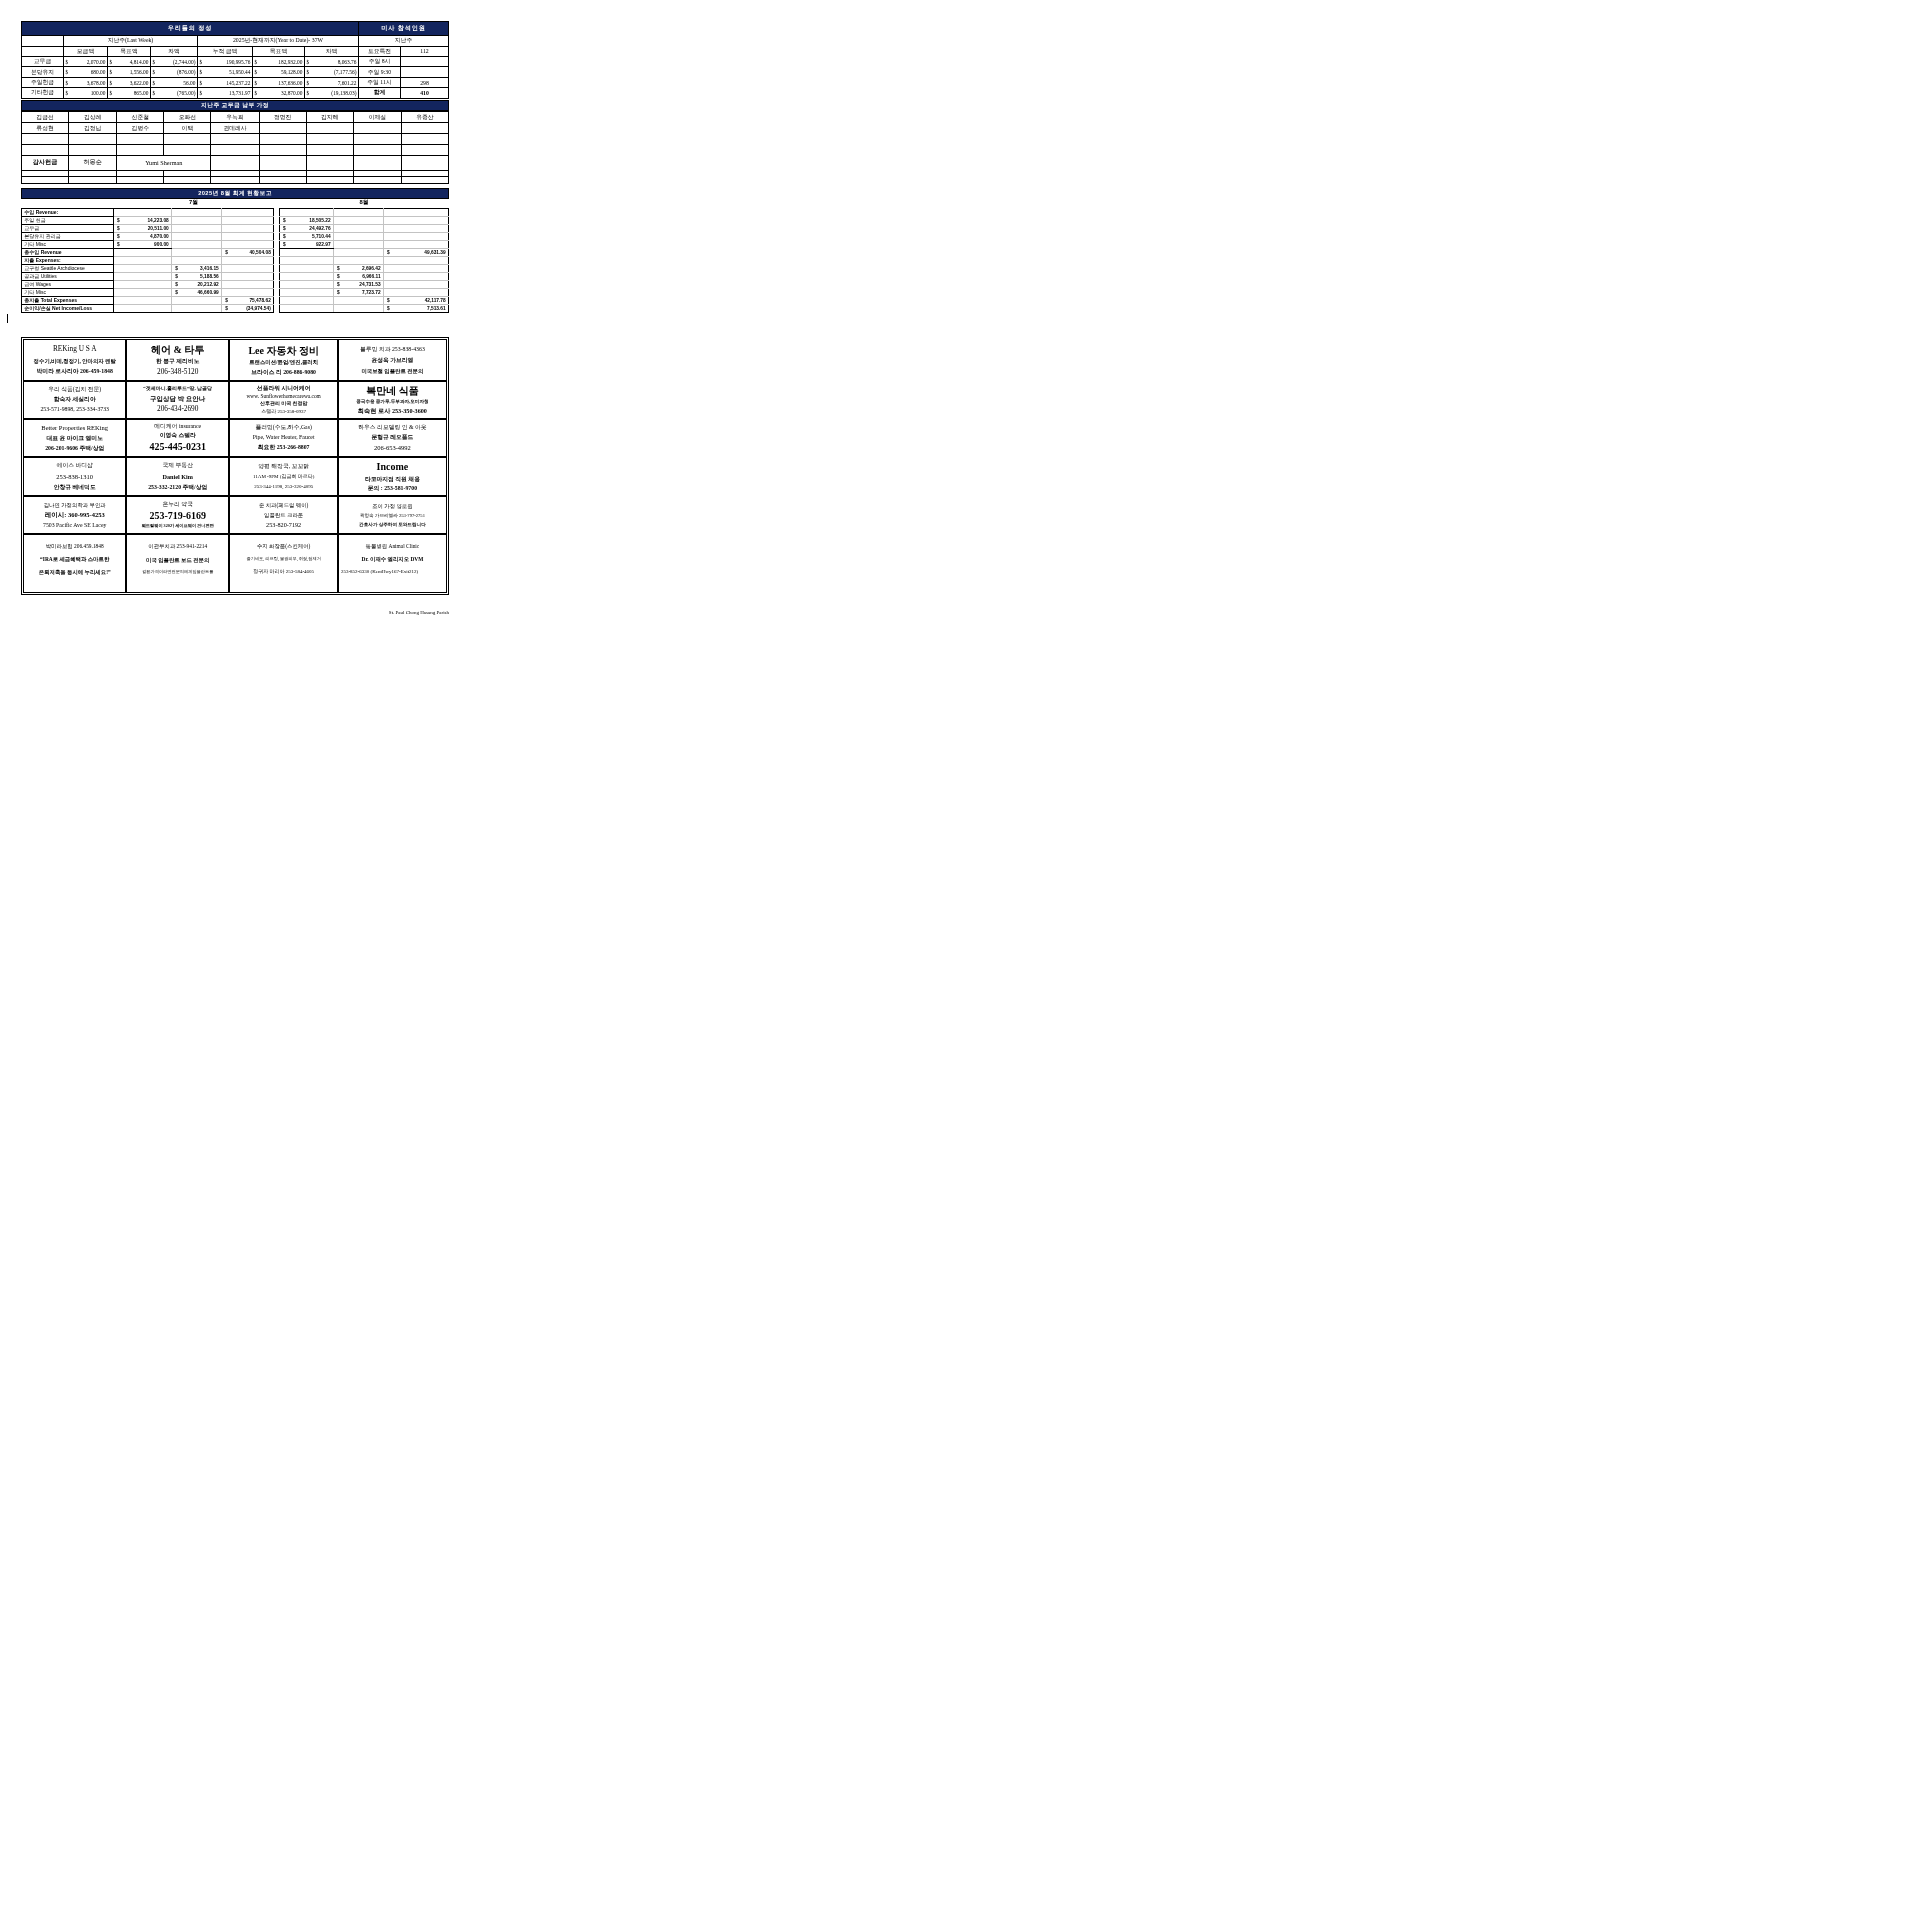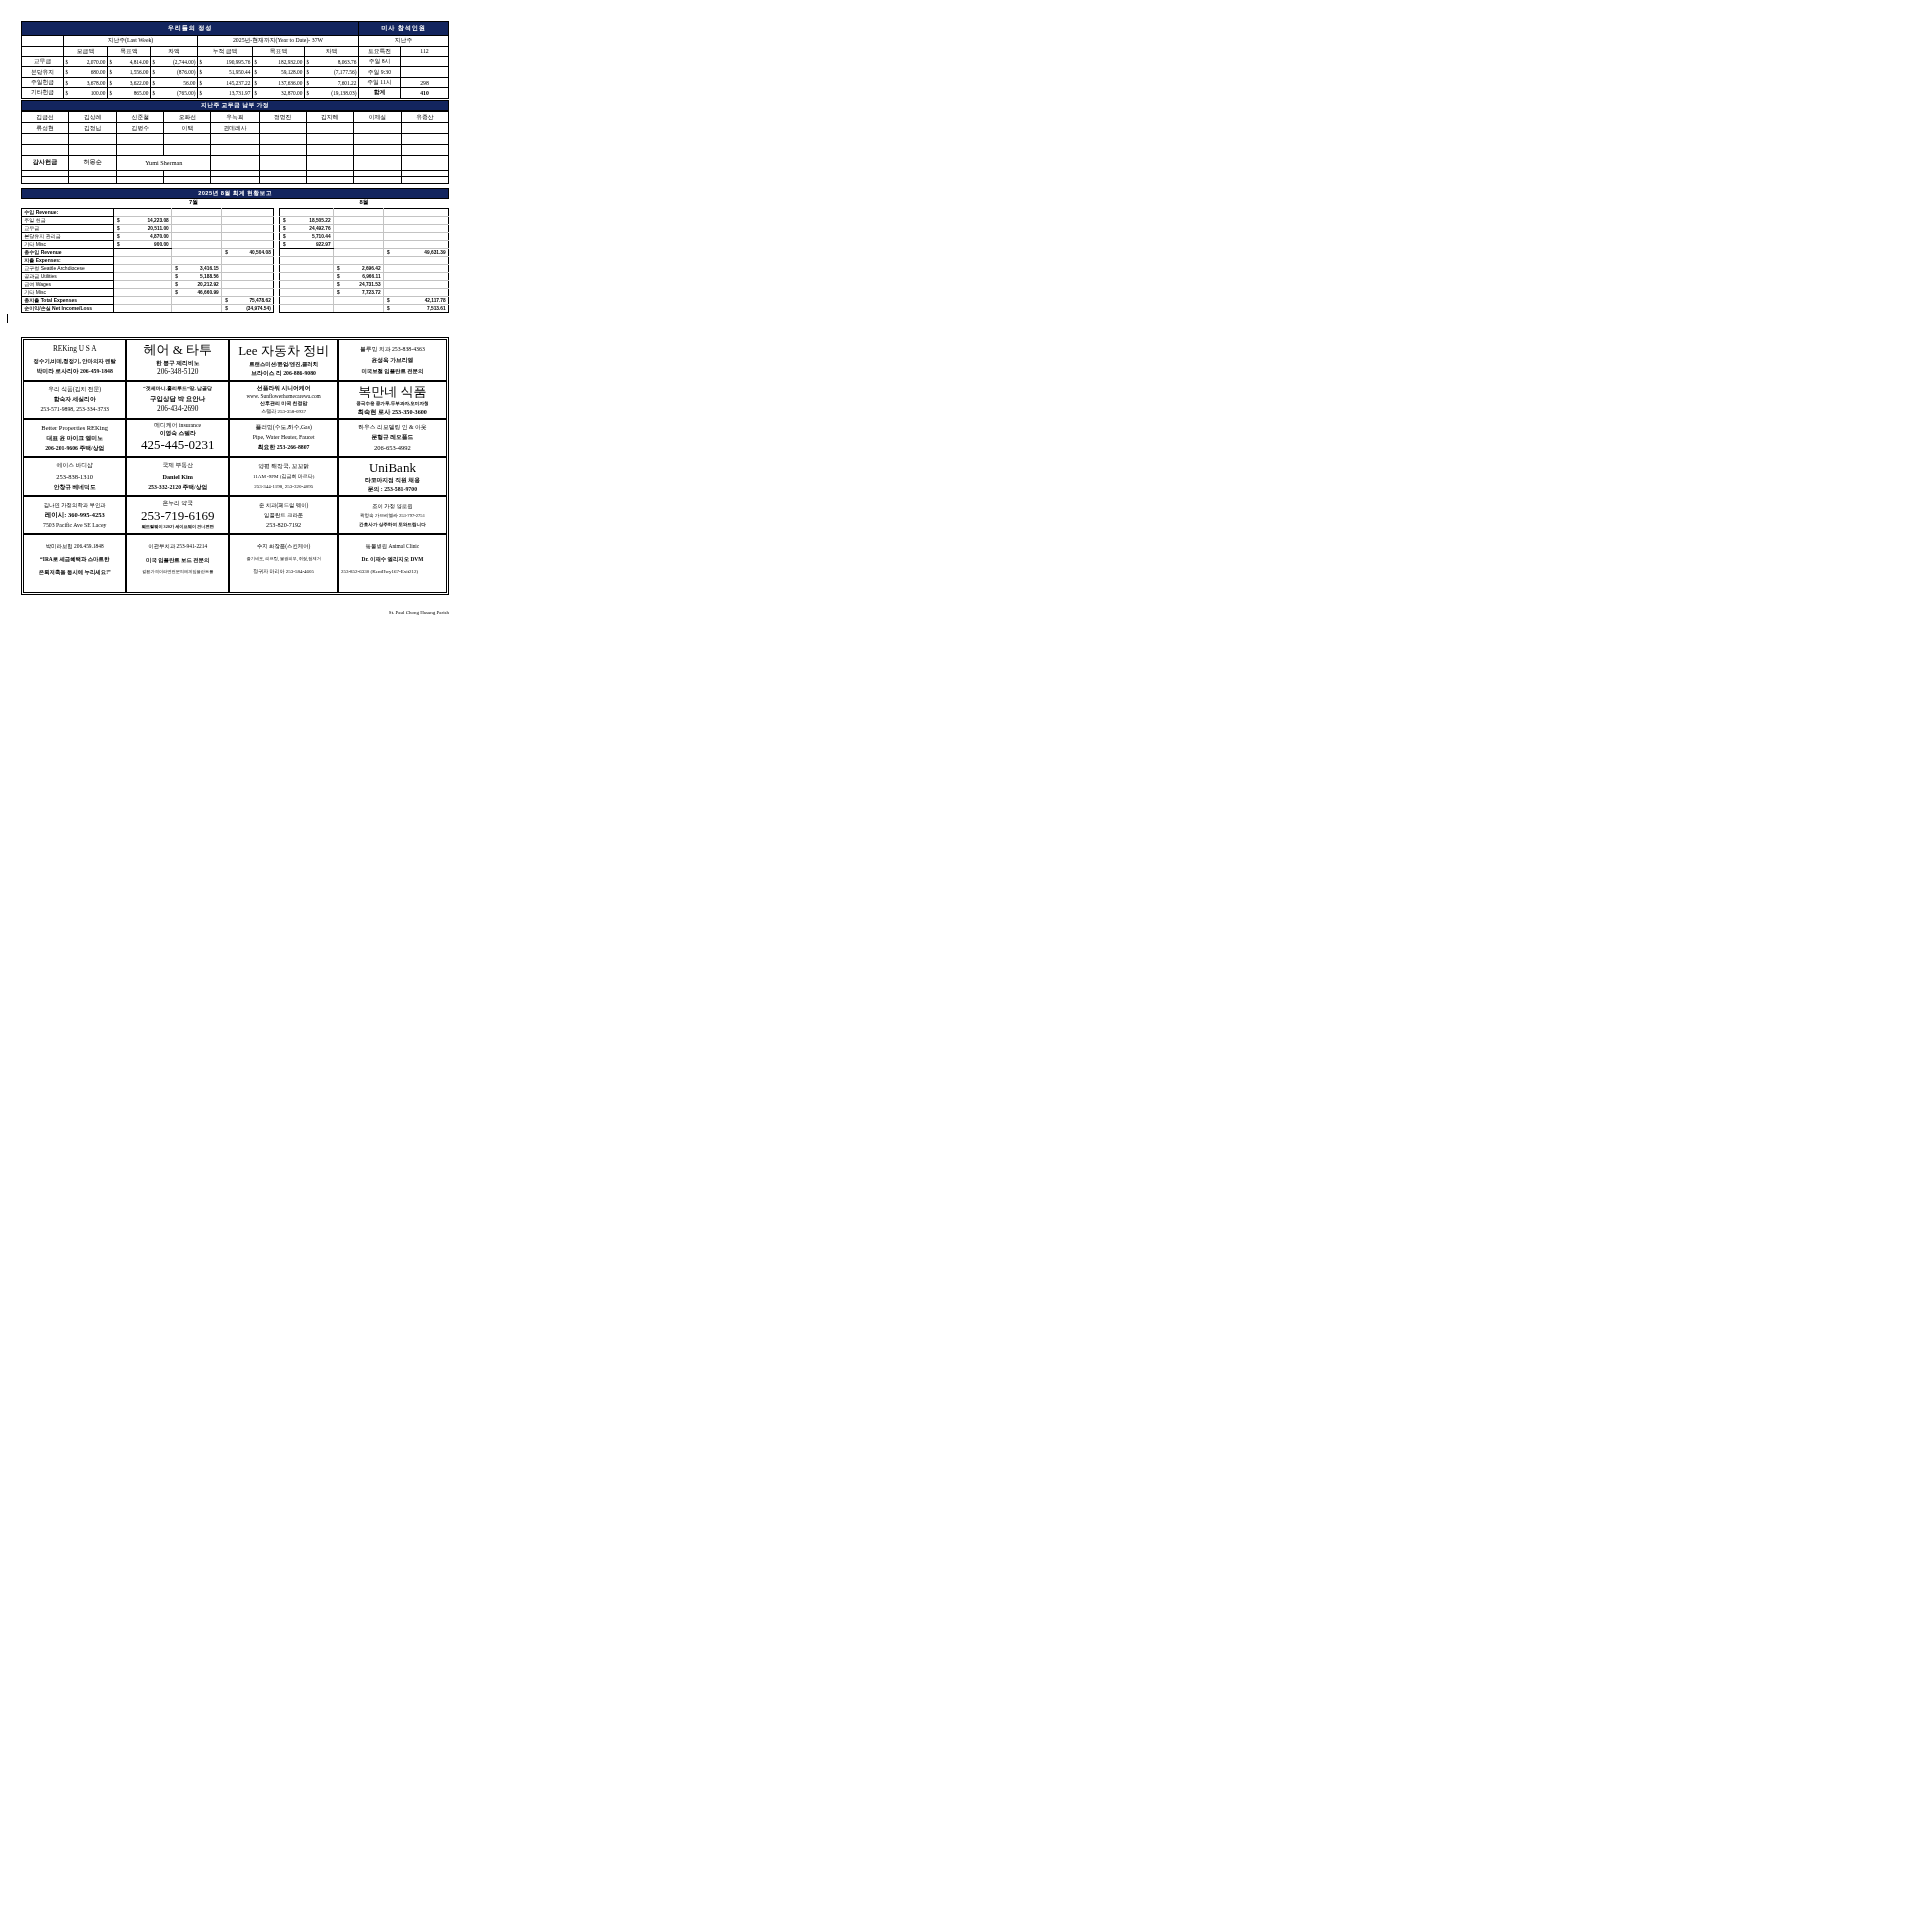--- a/index.html
+++ b/index.html
@@ -55,21 +55,21 @@
   
   .adsbox { position:absolute; left:21px; top:337px; width:428px; height:258px;
             border:0.8px solid #000; padding:1.2px; box-sizing:border-box; }
   .adsgrid { display:grid; width:100%; height:100%;
              grid-template-columns:270fr 270fr 285fr 285fr;
              grid-template-rows:110fr 100fr 100fr 105fr 100fr 155fr; }
   .ad { border:0.8px solid #000; display:flex; flex-direction:column; justify-content:space-evenly;
         align-items:center; text-align:center; padding:1.2px 1.9px; overflow:hidden; box-sizing:border-box; }
   .ad.pb { padding-bottom:10px; }
   .ln { display:block; line-height:1.15; }
-  .f19{font-size:7.3px;} .f18{font-size:13px;} .f17{font-size:6.5px;} .f16{font-size:6.2px;}
+  .f19{font-size:7.3px;} .f18{font-size:10px;font-weight:bold;} .f17{font-size:6.5px;} .f16{font-size:6.2px;}
   .f15{font-size:5.8px;} .f14{font-size:5.4px;} .f13{font-size:5px;} .f12{font-size:4.6px;} .f11{font-size:4.2px;}
   .b { font-weight:bold; }
   .left { text-align:left; align-self:stretch; white-space:normal; }
   
   .artifact { position:absolute; left:6.5px; top:314px; width:0.8px; height:9.2px; background:#000; }
   .footer { position:absolute; right:42px; top:610px; font-size:5px;
             font-family:"Liberation Serif","DejaVu Serif",serif; }
 </style>
 </head>
 <body>
@@ -716,21 +716,21 @@
         <span class="ln f15">국제 부동산</span>
         <span class="ln f16 b">Daniel Kim</span>
         <span class="ln f15 b">253-332-2120  주택/상업</span>
       </div>
       <div class="ad">
         <span class="ln f15">양평 해장국, 꼬꼬닭</span>
         <span class="ln f13">11AM -9PM (김금희 마르타)</span>
         <span class="ln f13">253-344-1198, 253-320-4095</span>
       </div>
       <div class="ad">
-        <span class="ln f18">UniBank</span>
+        <span class="ln f18">Income</span>
         <span class="ln f15 b">타코마지점 직원 채용</span>
         <span class="ln f15 b">문의 : 253-581-9700</span>
       </div>
 
       <div class="ad">
         <span class="ln f14">김나연 가정의학과 부인과</span>
         <span class="ln f17 b">레이시: 360-995-4253</span>
         <span class="ln f15">7503 Pacific Ave SE Lacey</span>
       </div>
       <div class="ad">

